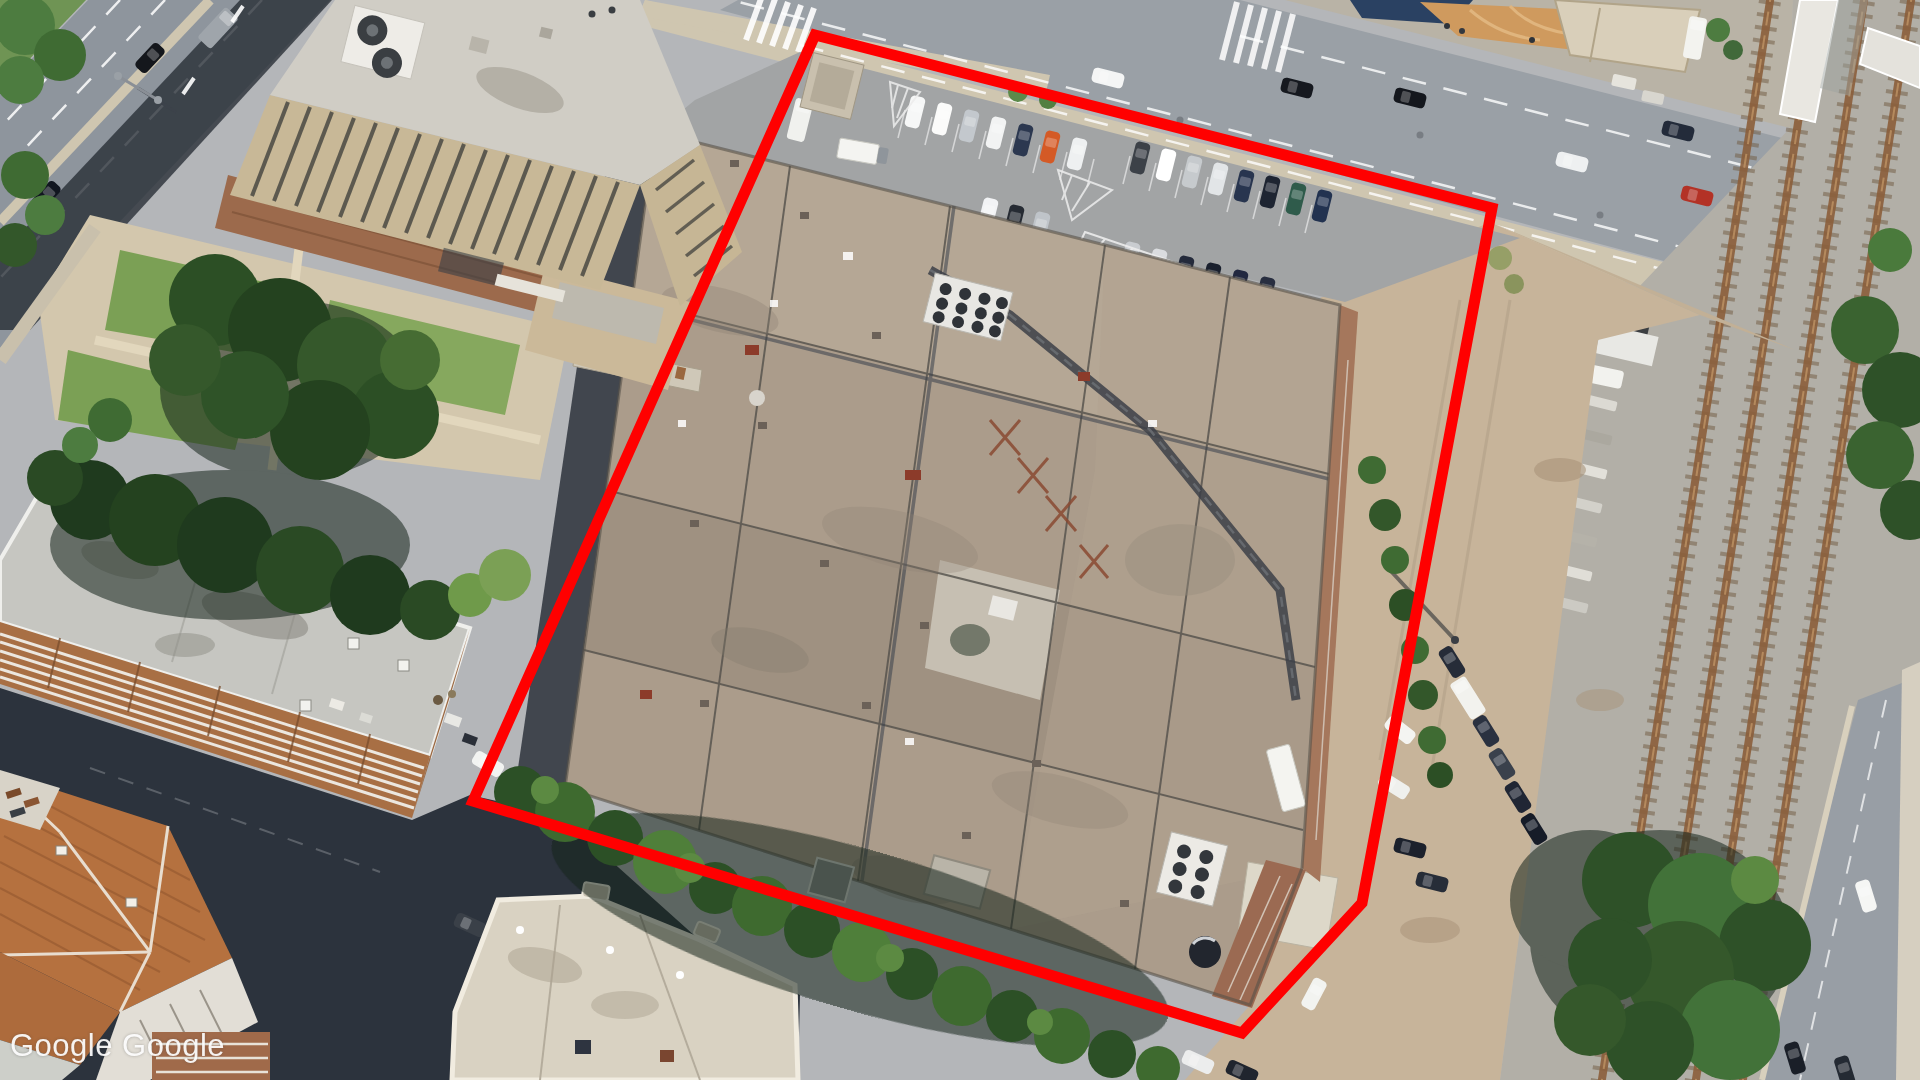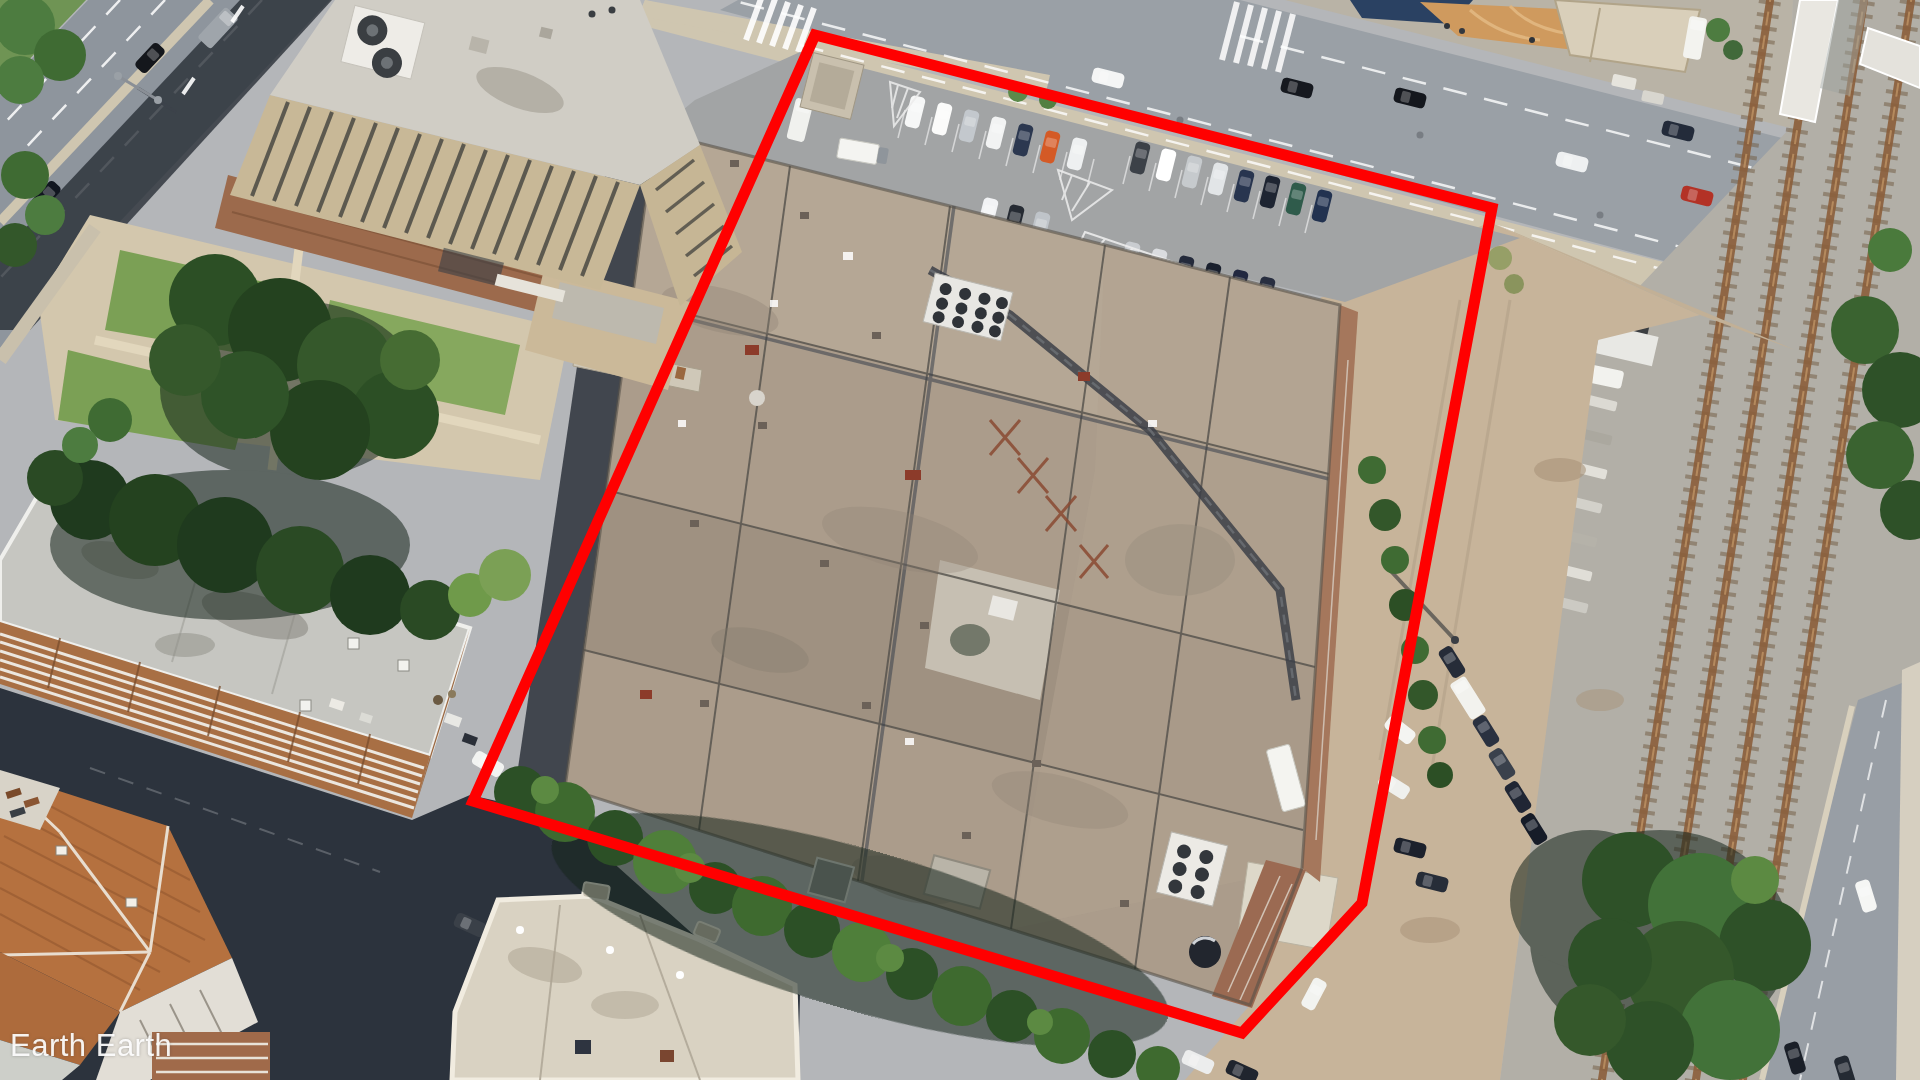--- a/index.html
+++ b/index.html
@@ -671,14 +671,14 @@
           <circle cx="45" cy="215" r="20" fill="#4d7c40"></circle>
           <circle cx="15" cy="245" r="22" fill="#33572a"></circle>
       <circle cx="110" cy="420" r="22" fill="#3f6b33"></circle>
           <circle cx="80" cy="445" r="18" fill="#4d7c40"></circle>
     </g>
   </g>
 
   <polygon fill="none" stroke="#ff0000" stroke-width="11" stroke-linejoin="miter" points="815,35 1492,208 1362,903 1242,1033 473,801"></polygon>
 </svg>
 
-<div class="watermark">Earth Earth</div>
+<div class="watermark">Google Google</div>
 </div>
 
 </body></html>

